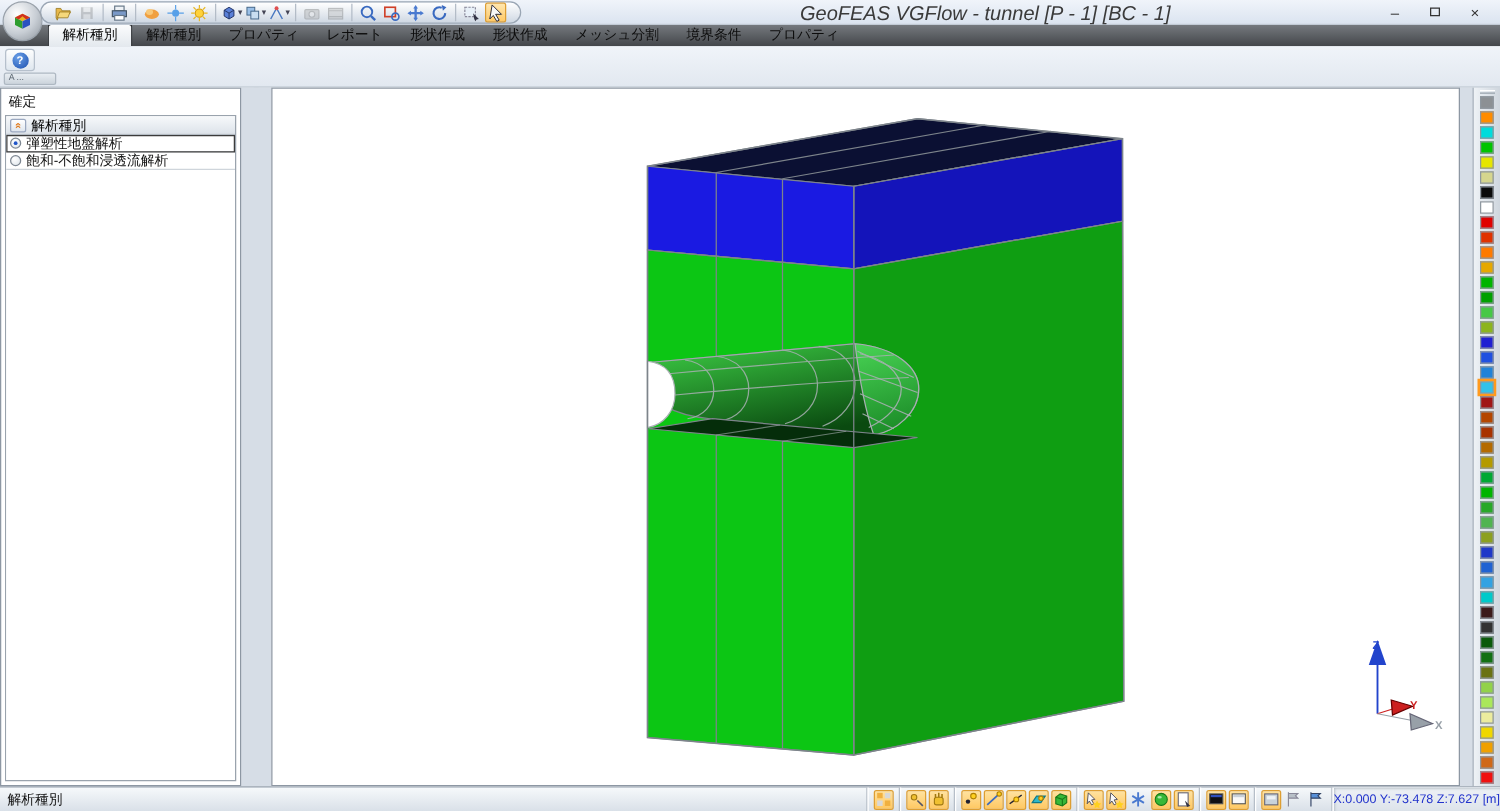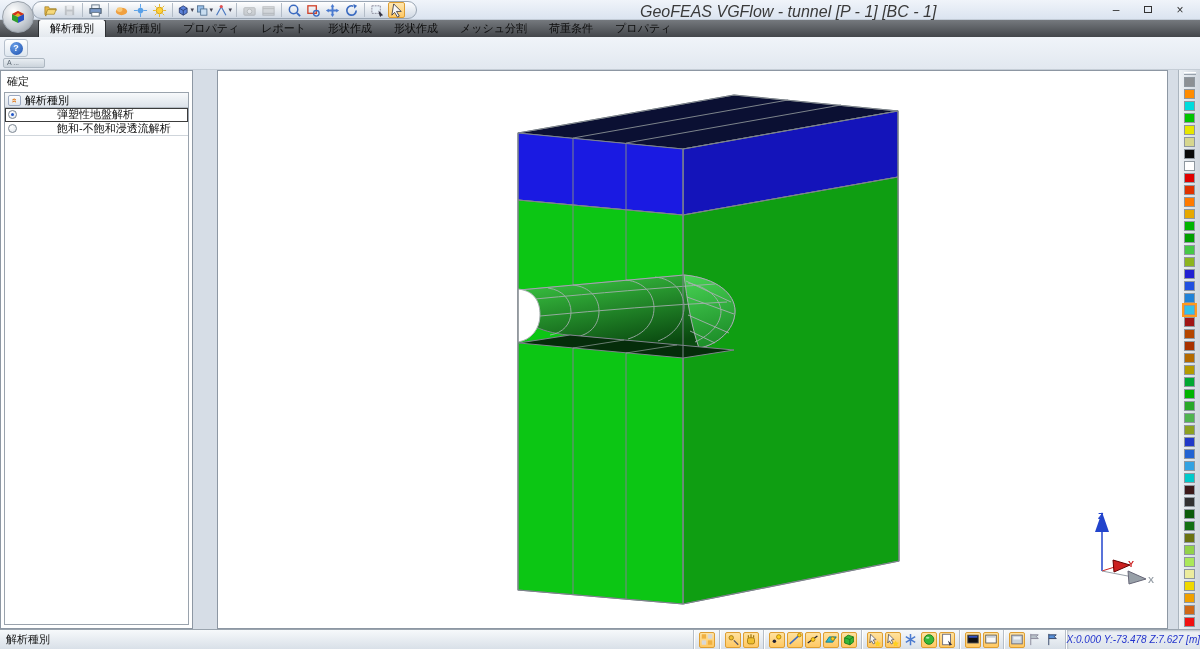--- a/index.html
+++ b/index.html
@@ -62,21 +62,21 @@
     background:linear-gradient(#ffffff,#dfe6ee); display:flex; align-items:center; justify-content:center; }
   .chevbtn span { display:inline-block; transform:rotate(-90deg); color:#e07818; font-size:9px;
     font-weight:bold; line-height:9px; }
   .optrow { height:14px; display:flex; align-items:center; gap:4px; padding:0 3px;
     border-bottom:1px solid #cfd5db; background:#fff; }
   .optrow.focused { outline:1px solid #3c3c3c; outline-offset:-1px; }
   .radio { width:9px; height:9px; border-radius:50%; border:1px solid #7d8792;
     background:radial-gradient(circle at 35% 30%,#ffffff,#dde4ea); position:relative; flex:0 0 9px; }
   .radio.on::after { content:""; position:absolute; left:2px; top:2px; width:3px; height:3px;
     border-radius:50%; background:#2156c8; }
-  .optlabel { color:#111; white-space:nowrap;margin-left:36px; }
+  .optlabel { color:#111; white-space:nowrap; }
   .group-rest { flex:1 1 auto; background:#fff; }
 
   .splitter { width:4px; flex:0 0 4px; background:#d6dde6; }
 
   .viewport { flex:1 1 auto; position:relative; background:#ffffff; border:1px solid #8d97a3; min-width:0; }
   .viewport svg { position:absolute; left:0; top:0; }
 
   
   .palette { width:22px; flex:0 0 22px; background:linear-gradient(90deg,#eef2f6,#cfd6de);
     border-left:1px solid #aab4be; display:flex; flex-direction:column; align-items:center; padding-top:1px; }
@@ -89,21 +89,21 @@
     border-top:1px solid #9aa4ae; display:flex; align-items:stretch; }
   .status-left { flex:1 1 auto; display:flex; align-items:center; padding-left:6px; color:#111;
     border-right:1px solid #b6bec8; }
   .sgroup { display:flex; align-items:center; padding:0 3px; border-right:1px solid #b6bec8;
     border-left:1px solid #ffffff; }
   .sbtn { width:16px; height:16px; margin:0 1px; border-radius:2px; display:flex;
     align-items:center; justify-content:center; }
   .sbtn.active { background:linear-gradient(#ffe2a0,#ffc862); border:1px solid #dd9e33; }
   .coords { flex:0 0 134px; display:flex; align-items:center; justify-content:center;
     color:#2233cc; font-size:10px; border-left:1px solid #ffffff;
-    background:linear-gradient(#eef2f6,#dde3ea); box-shadow:inset 1px 1px 2px #b8c0c8; white-space:nowrap;font-style:italic; }
+    background:linear-gradient(#eef2f6,#dde3ea); box-shadow:inset 1px 1px 2px #b8c0c8; white-space:nowrap; }
 </style>
 </head>
 <body>
 
 <div class="window">
 
   <div class="titlebar">
     <div class="logo">
       <svg width="20" height="20" viewBox="0 0 20 20">
         <polygon points="4,7 10,4 16,7 10,10" fill="#e8b020"></polygon>
@@ -236,21 +236,21 @@
   </div>
 
   <div class="tabbar" id="tabbar">
       <div class="tab active">解析種別</div>
       <div class="tab">解析種別</div>
       <div class="tab">プロパティ</div>
       <div class="tab">レポート</div>
       <div class="tab">形状作成</div>
       <div class="tab">形状作成</div>
       <div class="tab">メッシュ分割</div>
-      <div class="tab">荷重条件</div>
+      <div class="tab">境界条件</div>
       <div class="tab">プロパティ</div>
     </div>
 
   <div class="toolrow2">
     <div class="helpbtn">
       <span class="helpglyph">?</span>
     </div>
     <div class="overflowchip">A ...</div>
   </div>
 

